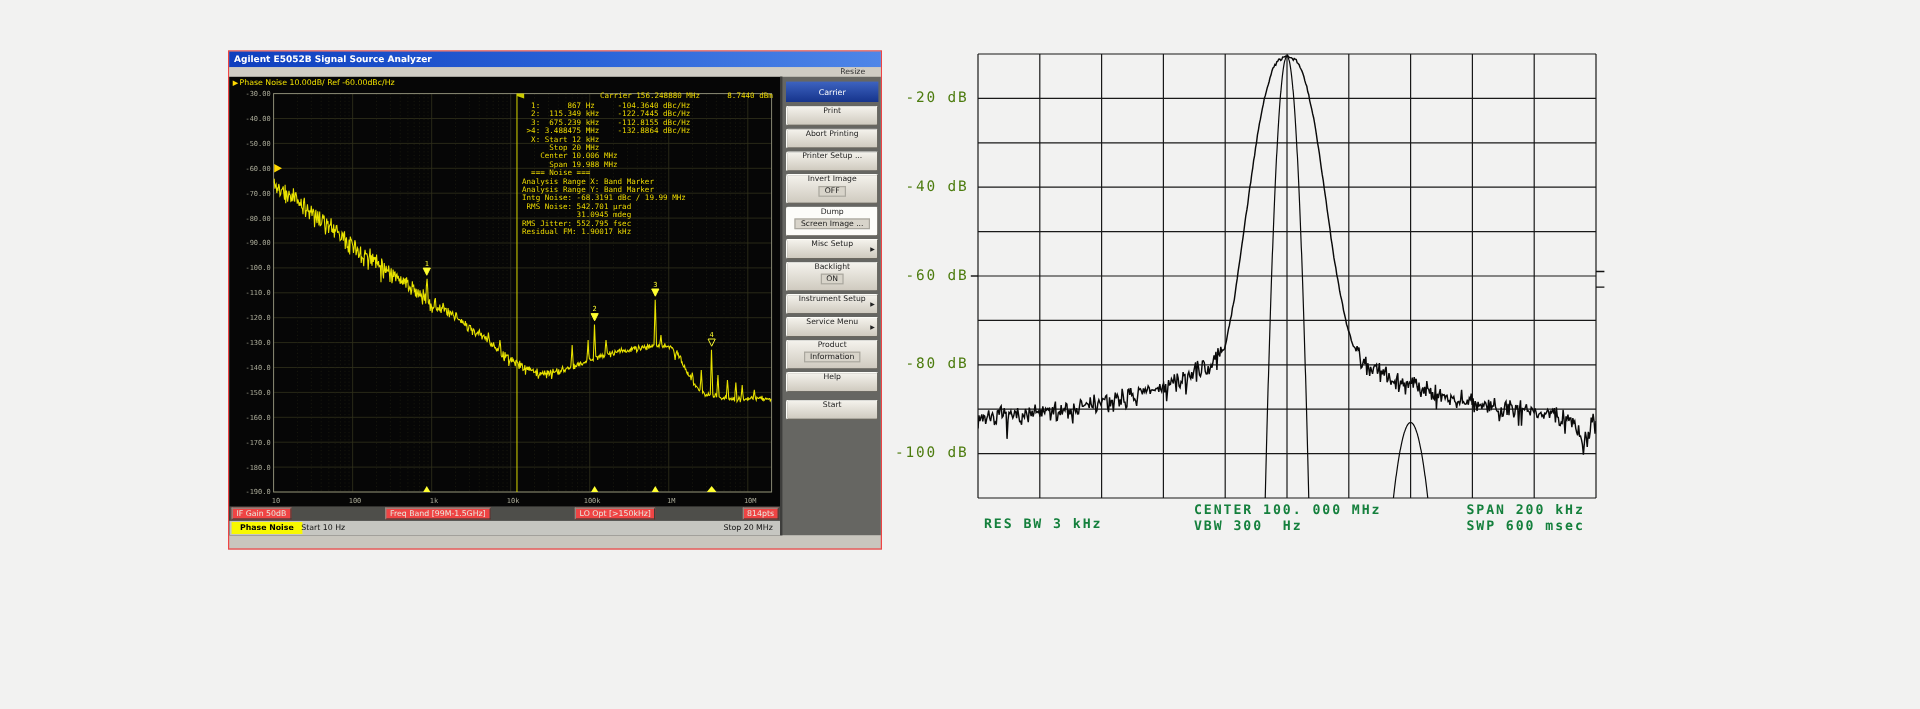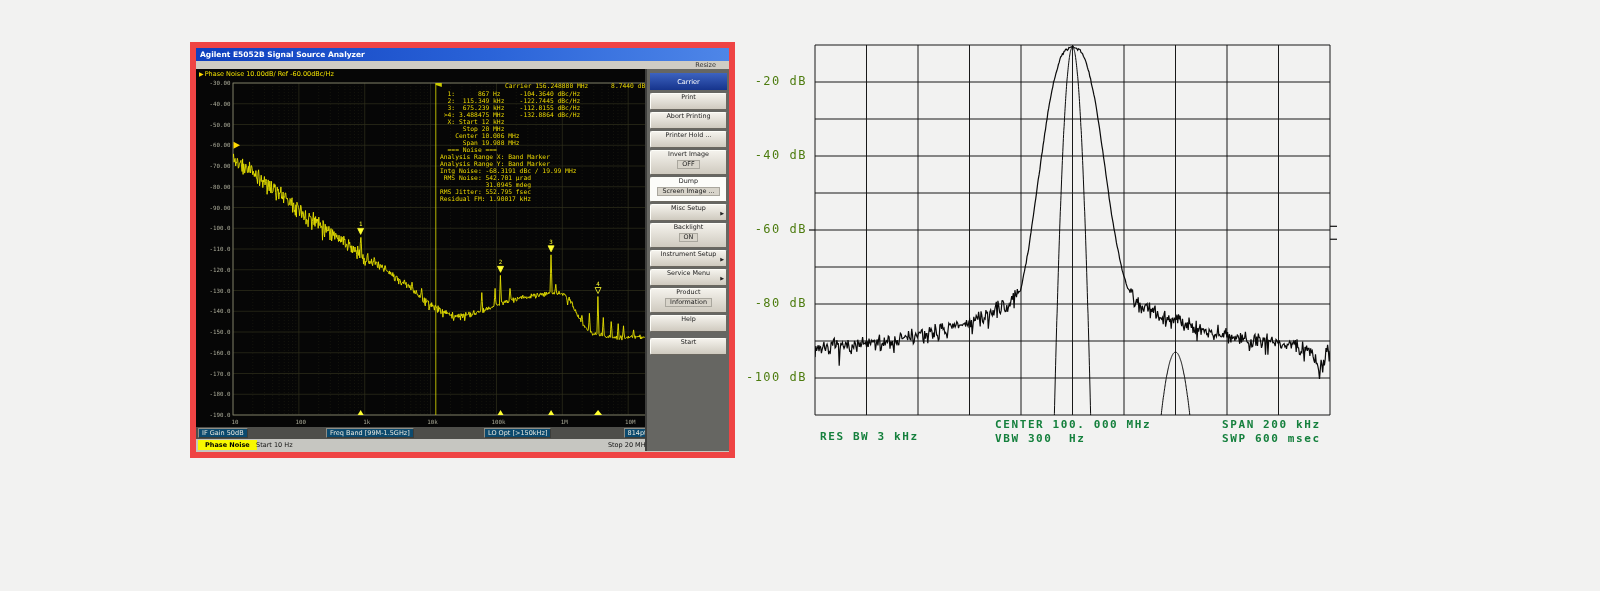--- a/index.html
+++ b/index.html
@@ -2,39 +2,39 @@
 <html><head>
 <meta charset="utf-8">
 <style>
   html,body{margin:0;padding:0;background:#f2f2f1;}
   *{box-sizing:border-box;}
   .stage{position:relative;width:1600px;height:591px;background:#f2f2f1;overflow:hidden;
          font-family:"DejaVu Sans",sans-serif;}
 
   
   .an-window{position:absolute;left:190px;top:42px;width:545px;height:416px;
-             background:#c9c6be;border:6px solid #ef4444;}
+             background:#c9c6be;border:1px solid #ef4444;}
   .titlebar{position:absolute;left:0;top:0;width:100%;height:13px;
             background:linear-gradient(90deg,#0f3fbe,#2a63d8 55%,#4e86e8);
             color:#fff;font-size:7.5px;font-weight:bold;line-height:13px;padding-left:4px;
             white-space:nowrap;overflow:hidden;}
   .subbar{position:absolute;left:0;top:13px;width:100%;height:8px;background:#cfccc4;}
   .resize-lbl{position:absolute;right:13px;top:0;font-size:6.5px;line-height:8px;color:#333;padding-left:16px;}
 
   .screen{position:absolute;left:0;top:21px;width:461px;height:382px;background:#060606;overflow:hidden;}
   .trace-header{position:absolute;left:3px;top:1px;font-size:6.5px;color:#f0e000;white-space:nowrap;}
   .trace-header .tri{color:#ffd800;font-size:6px;margin-right:1px;}
   .carrier{position:absolute;right:8px;top:13px;font-family:"DejaVu Sans Mono",monospace;
            font-size:6.3px;color:#ecd900;white-space:pre;}
   .marker-pre{position:absolute;left:244px;top:21px;margin:0;font-family:"DejaVu Sans Mono",monospace;
               font-size:6.3px;line-height:7px;color:#ecd900;white-space:pre;}
 
   .ifbar{position:absolute;left:0;top:358px;width:461px;height:12px;background:#4e4e4a;}
   .ifbar span{position:absolute;top:1px;height:10px;line-height:9px;font-size:6.5px;color:#e9e9df;
-              background:#0c4a6e;border:1px solid #8d8d85;border-bottom-color:#3c3c38;
+              background:#ef4444;border:1px solid #8d8d85;border-bottom-color:#3c3c38;
               border-right-color:#3c3c38;padding:0 3px;white-space:nowrap;}
   .sweepbar{position:absolute;left:0;top:370px;width:461px;height:12px;background:#c6c6c1;
             font-size:6.5px;color:#111;}
   .sweepbar .mode{position:absolute;left:2px;top:1px;background:#f8f800;color:#000;
                   padding:0 7px;height:10px;line-height:10px;font-weight:bold;text-align:right;}
   .sweepbar .start{position:absolute;left:60px;top:1px;line-height:10px;}
   .sweepbar .stop{position:absolute;right:8px;top:1px;line-height:10px;}
 
   .menu-panel{position:absolute;right:0;top:21px;width:84px;height:382px;background:#666662;
               border-left:2px solid #3e3e3c;padding:4px 2px 0 3px;}
@@ -239,21 +239,21 @@
 
     <div class="menu-panel" id="menu-panel">
       <div class="menu-header">Carrier</div>
     <div class="menu-btn single">
           <span>Print</span>
         </div>
         <div class="menu-btn single">
           <span>Abort Printing</span>
         </div>
         <div class="menu-btn single">
-          <span>Printer Hold ...</span>
+          <span>Printer Setup ...</span>
         </div>
         <div class="menu-btn double">
           <span>Invert Image</span>
           <span class="sub">OFF</span>
         </div>
         <div class="menu-btn double active">
           <span>Dump</span>
           <span class="sub">Screen Image ...</span>
         </div>
         <div class="menu-btn single">

